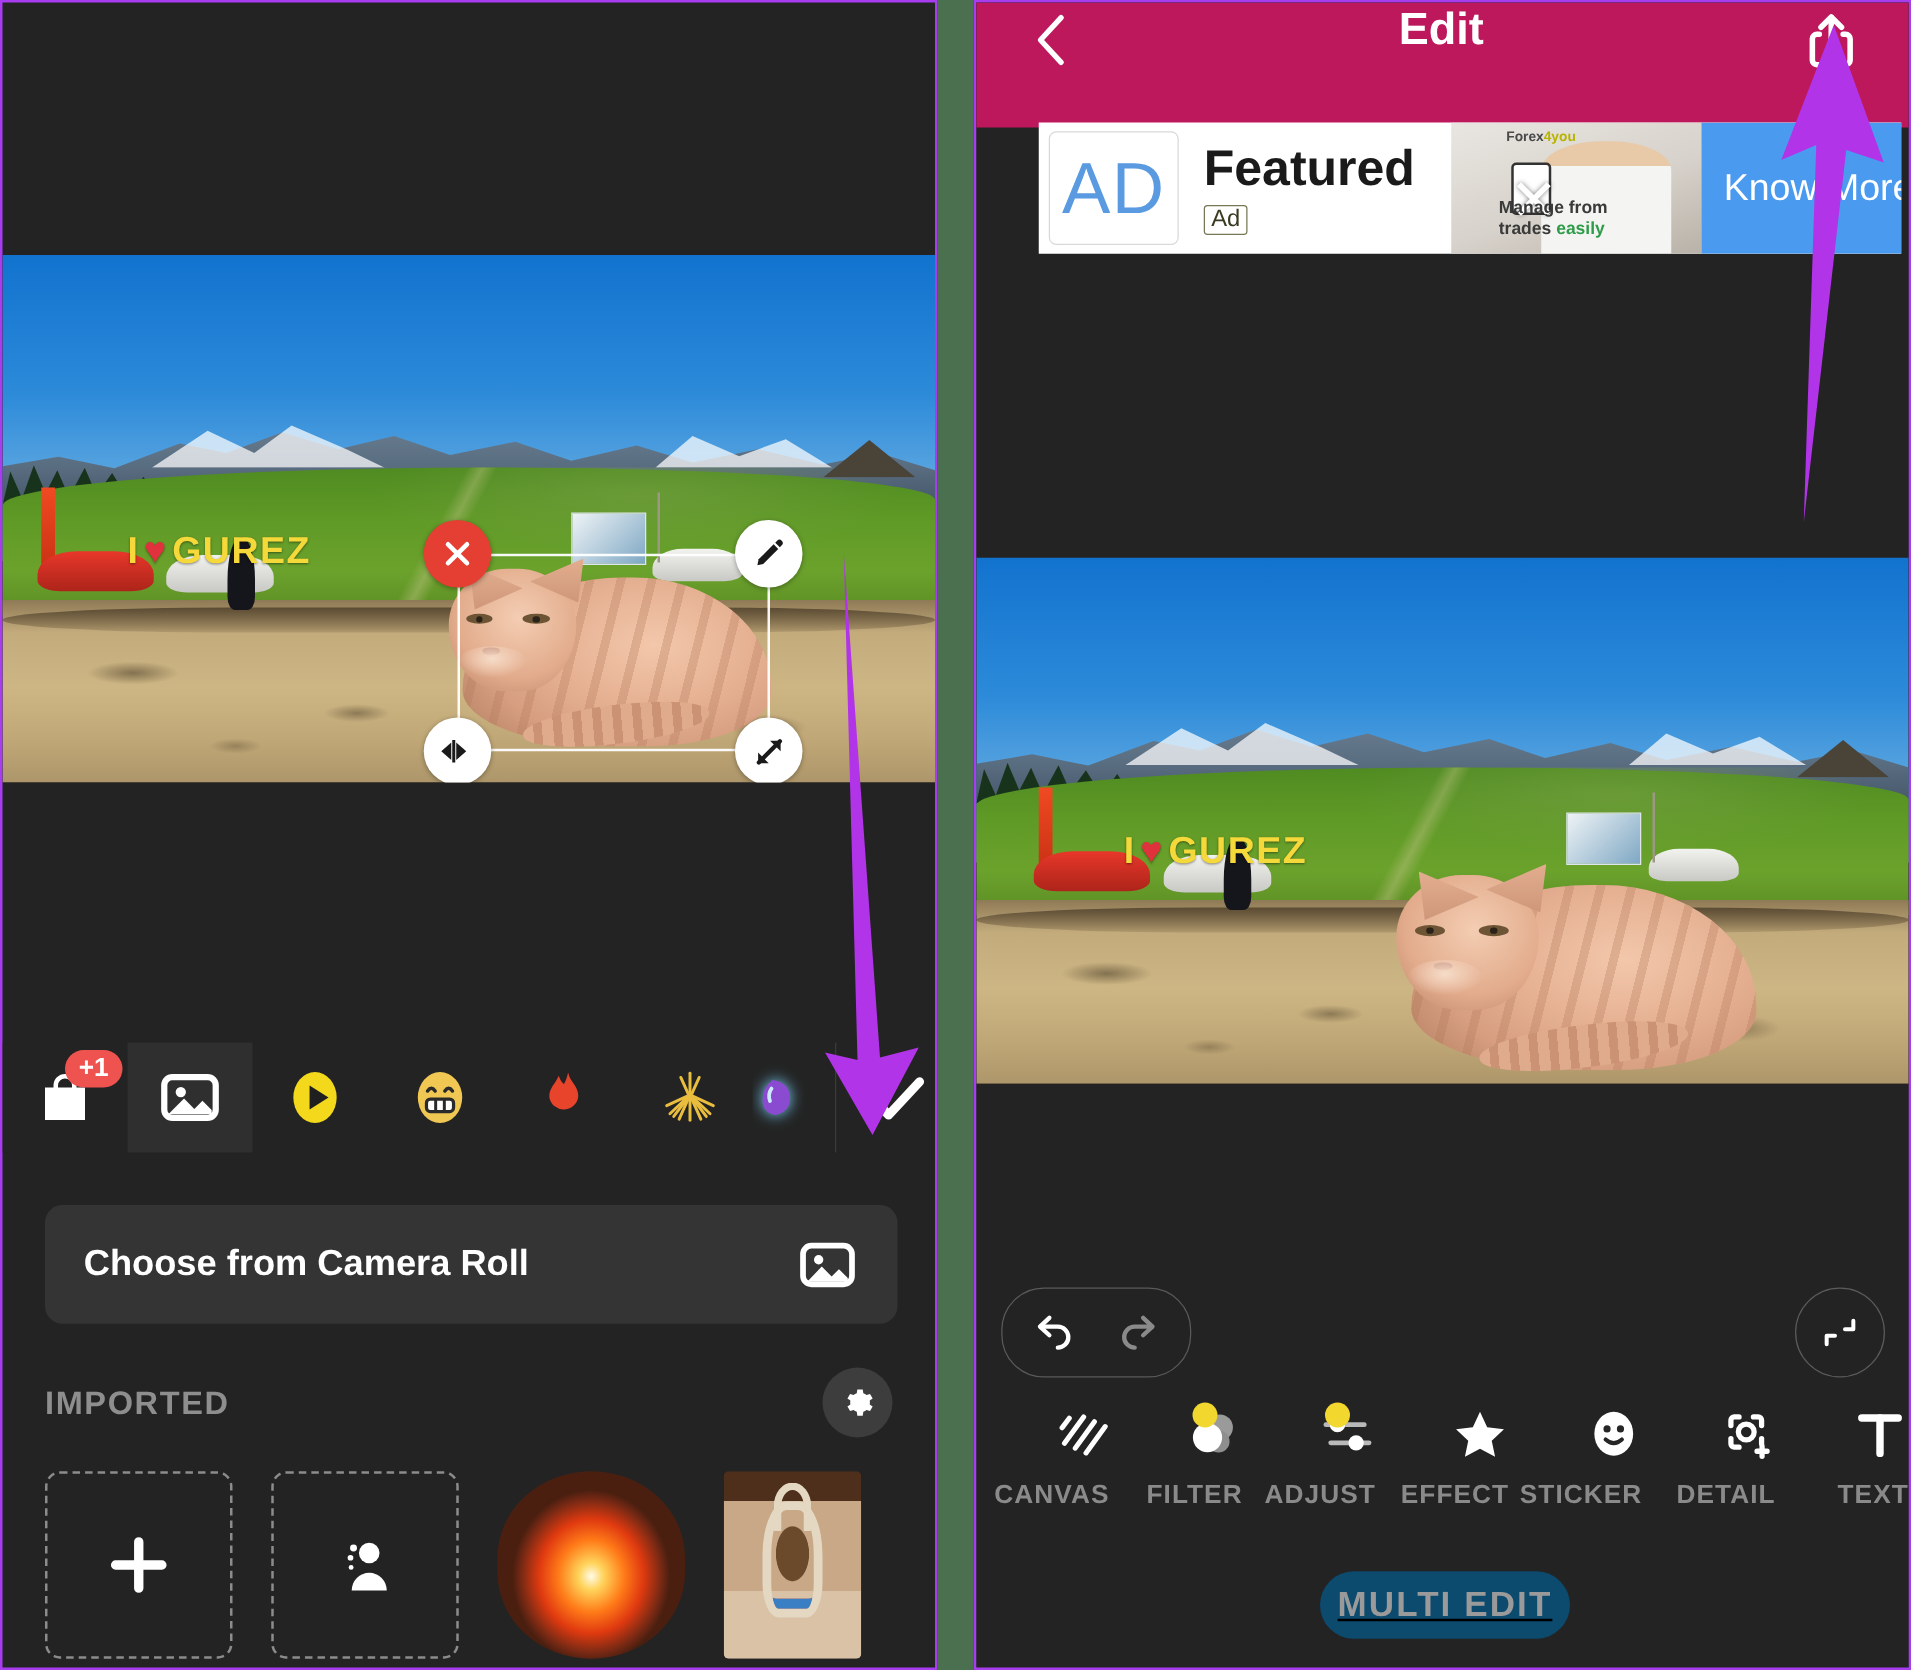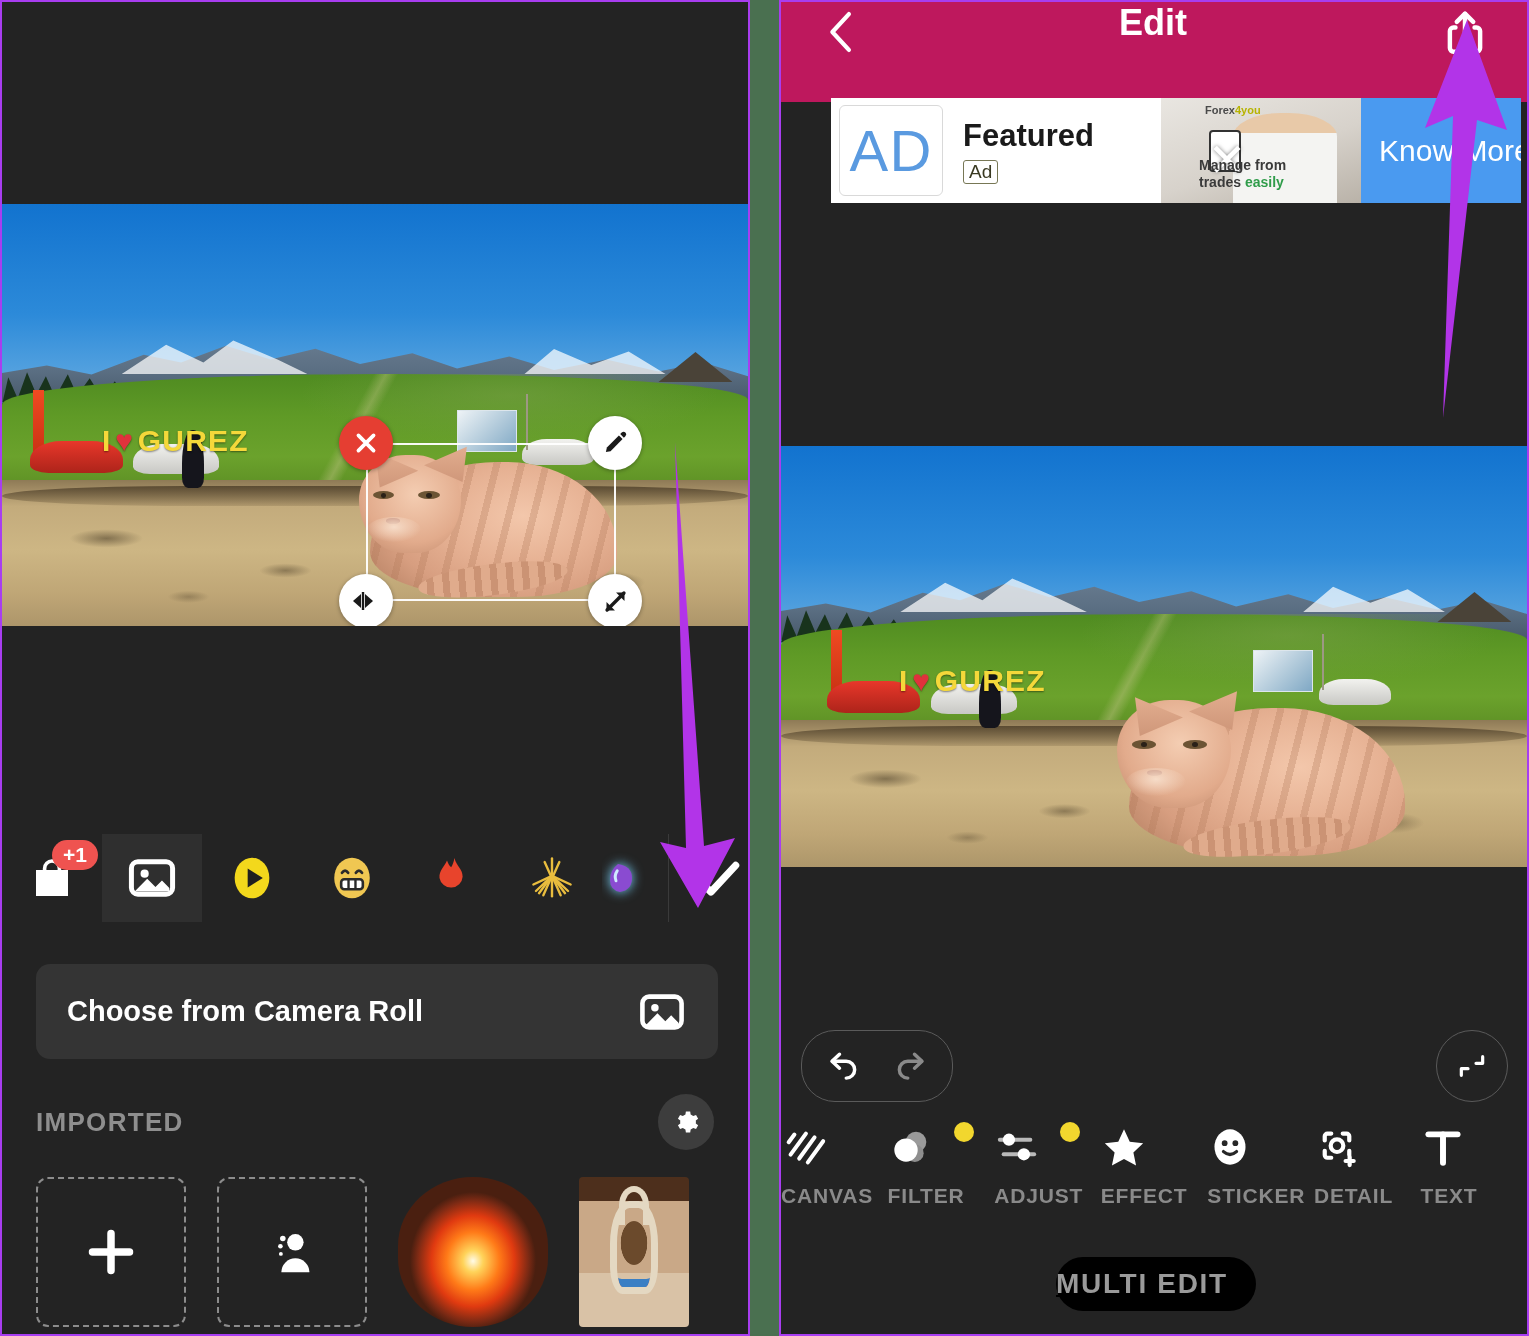--- a/index.html
+++ b/index.html
@@ -216,21 +216,21 @@
   .ad {
     position:absolute; display:flex; align-items:stretch;
     background:#fff; overflow:hidden;
   }
   .ad-logo {
     width:104px; background:#fff; display:flex; align-items:center; justify-content:center;
     border:1px solid #d9d9d9; border-radius:6px; margin:7px 0 7px 8px;
   }
   .ad-logo span { color:#5a9ae0; font-size:58px; letter-spacing:.02em; }
   .ad-text { flex:1; display:flex; flex-direction:column; justify-content:center; padding-left:20px; }
-  .ad-title { color:#1a1a1a; font-size:31px; font-weight:bold; }
+  .ad-title { color:#1a1a1a; font-size:40px; font-weight:bold; }
   .ad-tag {
     margin-top:6px; align-self:flex-start; font-size:19px; color:#3a3a22;
     border:1px solid #777755; padding:0 5px; border-radius:3px;
   }
   .ad-media { width:200px; position:relative; overflow:hidden;
     background: linear-gradient(160deg,#e9e6e1 0%, #d7d2cb 55%, #b9b2a8 100%); }
   .ad-media .brandline { position:absolute; left:8px; top:6px; font-size:11px; color:#4a4a4a; font-weight:bold;padding-left:36px; }
   .ad-media .brandline i { color:#b7b300; font-style:normal; }
   .ad-person {
     position:absolute; left:36%; top:14%; width:52%; height:86%;
@@ -255,27 +255,27 @@
   .pill {
     position:absolute; border:1px solid #5a5a5a; border-radius:34px;
     display:flex; align-items:center; justify-content:center; gap:30px;
   }
   .round-btn {
     position:absolute; border:1px solid #5a5a5a; border-radius:50%;
     display:flex; align-items:center; justify-content:center;
   }
 
   .toolrow { position:absolute; left:0; width:100%; display:flex; }
-  .tool { flex:1; display:flex; flex-direction:column; align-items:flex-start; gap:14px; position:relative; }
+  .tool { flex:1; display:flex; flex-direction:column; align-items:flex-end; gap:14px; position:relative; }
   .tool-label { color:#8a8a8a; font-size:21px; font-weight:bold; letter-spacing:.04em; }
   .dot-y { position:absolute; width:20px; height:20px; border-radius:50%; background:#f2d72e; }
 
   .multi {
-    position:absolute; background:#000000; border-radius:34px;
-    display:flex; align-items:center; justify-content:flex-start;text-decoration:underline;
+    position:absolute; background:#0c4a6e; border-radius:34px;
+    display:flex; align-items:center; justify-content:center;text-decoration:underline;
   }
   .multi span { color:#9a9a9a; font-size:28px; font-weight:bold; letter-spacing:.06em; }
 
   
   .anno { position:absolute; pointer-events:none; }
 </style>
 </head>
 <body>
 
 <div class="stage">

